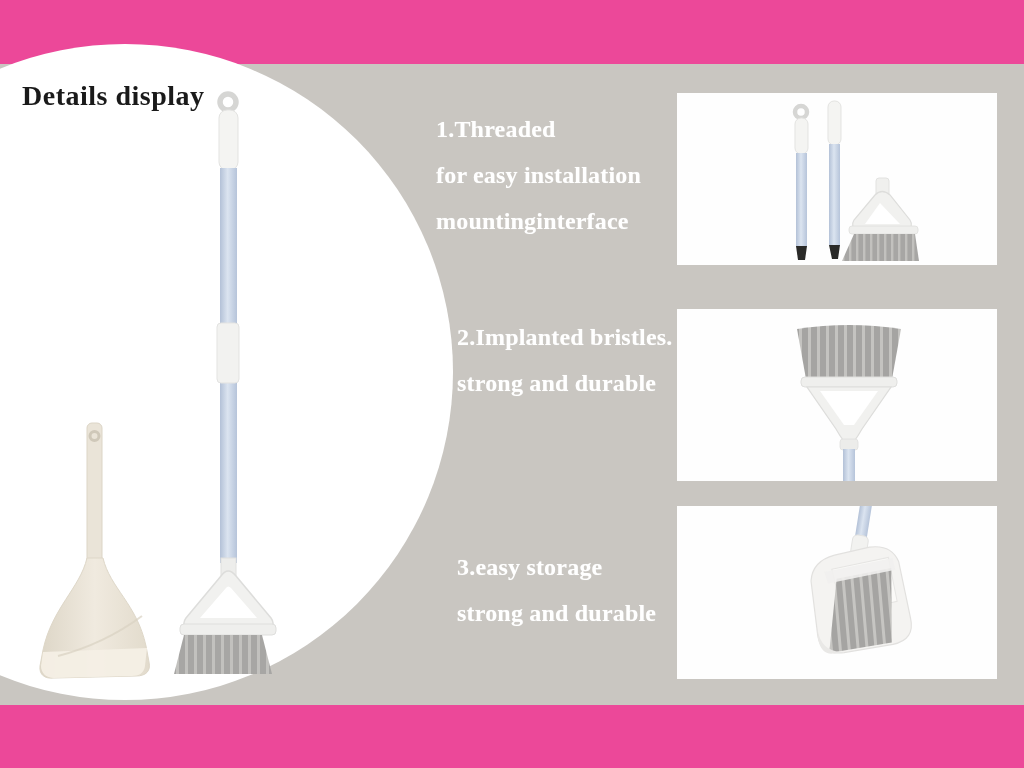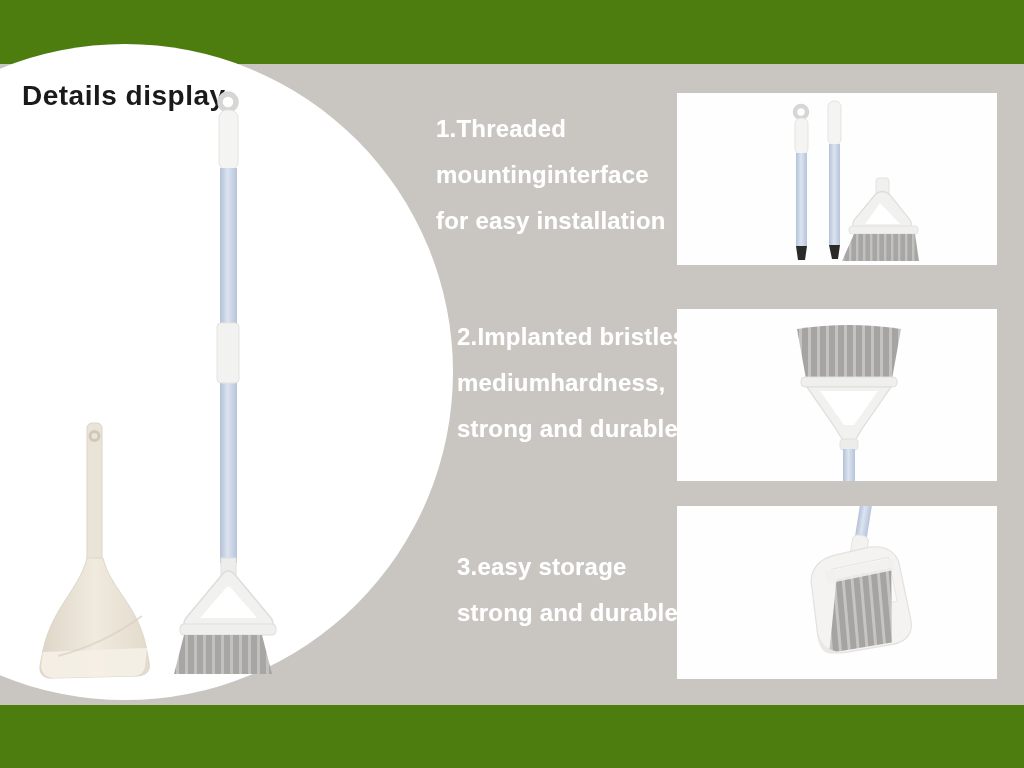--- a/index.html
+++ b/index.html
@@ -1,21 +1,21 @@
 <!DOCTYPE html>
 <html><head>
 <meta charset="utf-8">
 <style>
   html,body{margin:0;padding:0;background:#ffffff;}
   .canvas{
     position:relative;
     width:1024px;height:768px;
     overflow:hidden;
-    background:#4d7c0f;
-    font-family:Liberation Sans, sans-serif;
+    background:#ec4899;
+    font-family:Liberation Serif, serif;
   }
   .gray-band{
     position:absolute;
     left:0;top:64px;width:1024px;height:641px;
     background:#c9c6c1;
   }
   .spotlight-circle{
     position:absolute;
     left:-203px;top:44px;width:656px;height:656px;
     border-radius:50%;
@@ -99,26 +99,25 @@
         <path d="M221,516 Q228,506 236,516 L271,558 Q276,565 269,568 L188,568 Q181,565 186,558 Z" fill="#f1f1ef" stroke="#dddddb" stroke-width="1.5"></path>
         <path d="M226,528 Q228,525 231,528 L257,558 L200,558 Z" fill="#ffffff"></path>
         <rect x="180" y="564" width="96" height="11" rx="4" fill="#efefed" stroke="#dfdfdd" stroke-width="1"></rect>
         <path d="M184,575 L174,614 L272,614 L262,575 Z" fill="url(#bristleM)"></path>
       </g>
     </svg>
   </div>
 
   <div class="feature feature-1">
     <span>1.Threaded</span>
+    <span>for easy installation</span>
     <span>mountinginterface</span>
-    <span>for easy installation</span>
   </div>
   <div class="feature feature-2">
     <span>2.Implanted bristles.</span>
-    <span>mediumhardness,</span>
     <span>strong and durable</span>
   </div>
   <div class="feature feature-3">
     <span>3.easy storage</span>
     <span>strong and durable</span>
   </div>
 
   <div class="panel panel-1">
     <svg viewBox="0 0 320 172" xmlns="http://www.w3.org/2000/svg">
       <defs>

